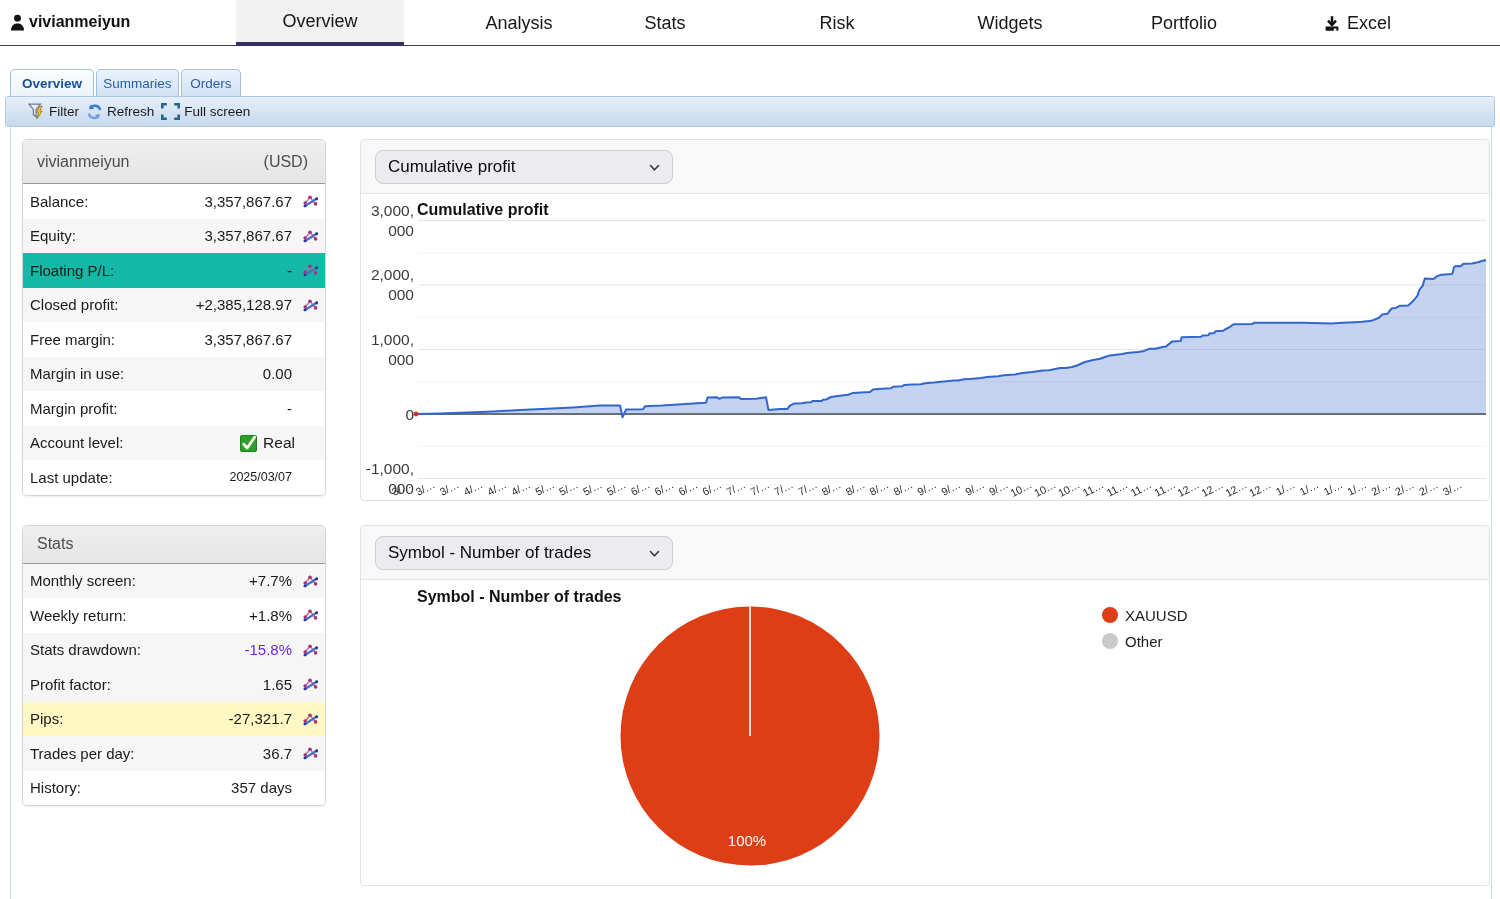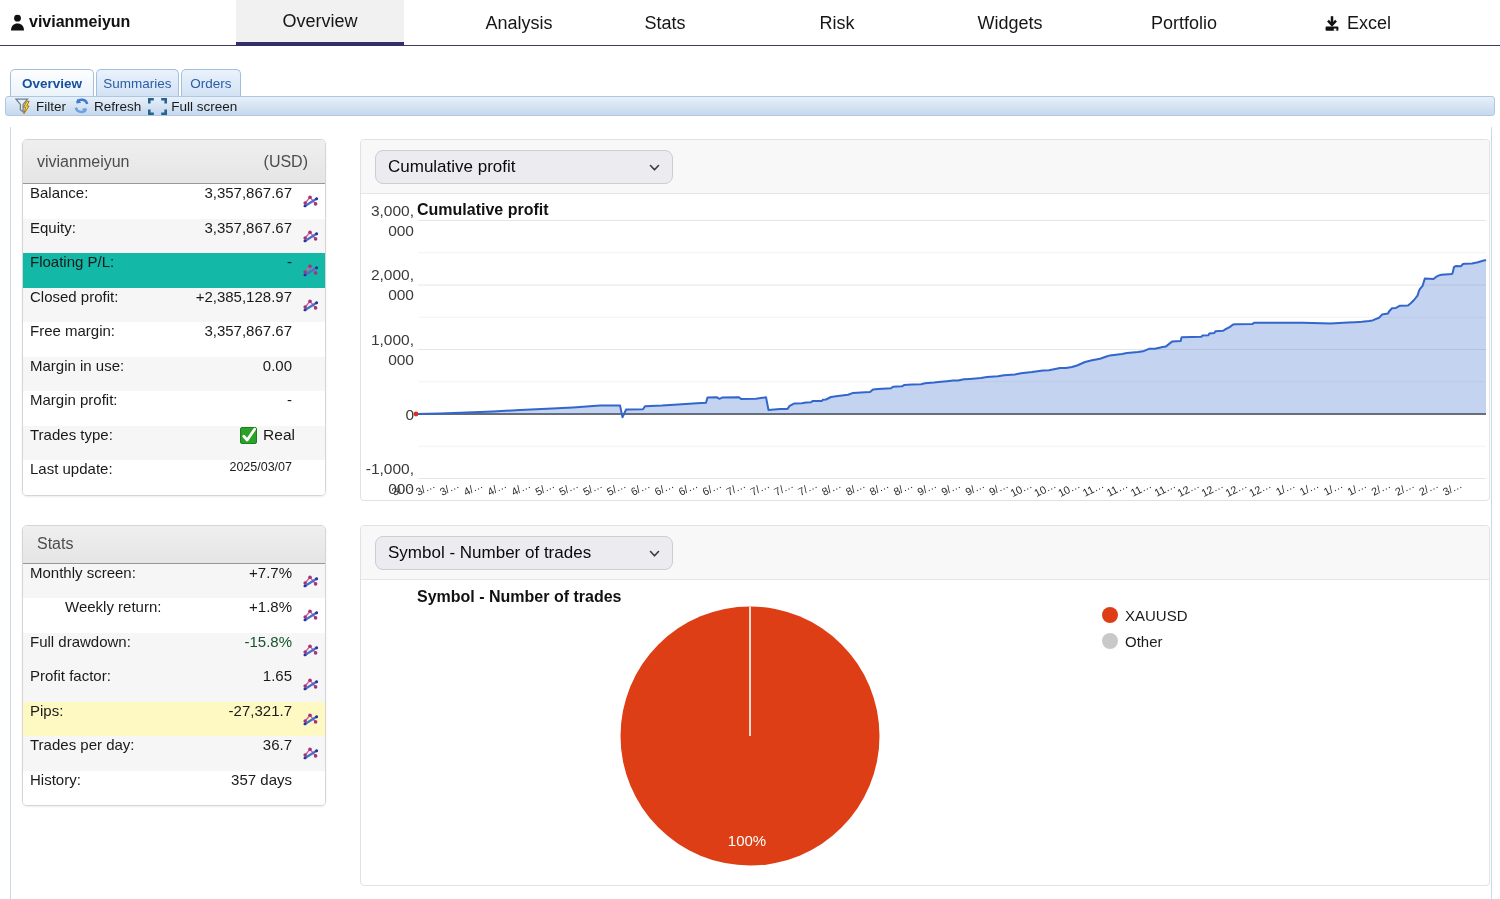--- a/index.html
+++ b/index.html
@@ -10,33 +10,33 @@
 #user { position:absolute; left:10px; top:13px; display:flex; align-items:center; gap:4px; font-size:16px; font-weight:bold; color:#111; }
 .navtab-active { position:absolute; left:236px; top:0; width:168px; height:46px; background:#f1f1f1; border-bottom:4px solid #322f69; display:flex; align-items:center; justify-content:center; font-size:18px; color:#161616; }
 .navitem { position:absolute; top:0; height:46px; transform:translateX(-50%); display:flex; align-items:center; justify-content:center; gap:6px; font-size:18px; color:#161616; }
 
 
 .stab { position:absolute; top:69px; height:27px; border:1px solid #a3bfdd; border-bottom:none; border-radius:5px 5px 0 0; display:flex; align-items:center; justify-content:center; font-size:13.5px; }
 .stab.on { background:linear-gradient(#fefefe,#eaf3fb); color:#17509e; font-weight:bold; }
 .stab.off { background:linear-gradient(#eaf2fc, #d2e2f3); color:#2c5ca6; }
 
 
-#toolbar { position:absolute; left:5px; top:96px; width:1490px; height:20px; background:linear-gradient(#e7f0fa, #cfdff1 70%, #c6d9ed); border:1px solid #b0c7e0; border-radius:3px; display:flex; align-items:center; padding-left:9px; gap:7px; font-size:13.5px; color:#1a1a1a; }
+#toolbar { position:absolute; left:5px; top:96px; width:1490px; height:31px; background:linear-gradient(#e7f0fa, #cfdff1 70%, #c6d9ed); border:1px solid #b0c7e0; border-radius:3px; display:flex; align-items:center; padding-left:22px; gap:7px; font-size:13.5px; color:#1a1a1a; }
 #toolbar .tbi { display:flex; align-items:center; gap:4px; }
 
 
 #frame { position:absolute; left:10px; top:127px; width:1482px; height:772px; border-left:1px solid #c9d8ea; border-right:1px solid #c9d8ea; }
 
 
 .panel { position:absolute; width:304px; background:#fff; border:1px solid #d5d5d5; border-radius:5px; box-shadow:0 1px 2px rgba(0,0,0,0.08); overflow:hidden; }
 .phead { background:linear-gradient(#efefef,#e5e5e5); border-bottom:1.5px solid #979797; display:flex; align-items:center; justify-content:space-between; padding:0 17px 0 14px; font-size:16px; color:#4d4d4d; }
-.prow { display:flex; position:relative; padding-left:7px; }
+.prow { display:flex; align-items:center; position:relative; padding-left:7px; }
 .pl { font-size:15px; color:#1a1a1a; }
 .pv { position:absolute; right:33px; font-size:15px; color:#1a1a1a; }
-.pv.red { color:#14532d; }
+.pv.red { color:#6d28d9; }
 .pv.small { font-size:12.5px; }
 .pico { position:absolute; right:6px; top:50%; transform:translateY(-50%); width:16px; height:13px; }
 .mi svg { display:block; }
 .real { display:flex; align-items:center; gap:5px; font-size:15.5px; margin-right:-3px; }
 .real svg { display:block; }
 
 
 .card { position:absolute; left:360px; width:1130px; background:#fff; border:1px solid #e2e2e2; border-radius:4px; }
 .chead { height:54px; background:#f8f8f8; border-bottom:1px solid #e6e6e6; border-radius:4px 4px 0 0; position:relative; }
 .sel { position:absolute; left:14px; top:10px; width:298px; height:34px; background:#ececf0; border:1px solid #cdcdd2; border-radius:8px; display:flex; align-items:center; padding-left:12px; font-size:17px; color:#0a0a0a; }
@@ -183,21 +183,21 @@
 <span class="pl">Margin in use:</span>
 <span class="pv ">0.00</span>
 <span class="pico"></span>
 </div>
 <div class="prow" style="height:34.5px;background:#ffffff;">
 <span class="pl">Margin profit:</span>
 <span class="pv ">-</span>
 <span class="pico"></span>
 </div>
 <div class="prow" style="height:34.5px;background:#f6f6f6;">
-<span class="pl">Trades type:</span>
+<span class="pl">Account level:</span>
 <span class="pv ">
         <span class="real">
           <svg width="18" height="18" viewBox="0 0 18 18">
 <rect x="0.5" y="1.5" width="16" height="16" rx="1.5" fill="#2ba02b" stroke="#1c801f"></rect>
 <path d="M3.8 10.2 L7.2 14 L14.6 3.2" fill="none" stroke="#fdfdf5" stroke-width="2.8" stroke-linecap="round" stroke-linejoin="round"></path>
 </svg>
           <span>Real</span>
         </span>
       </span>
 <span class="pico"></span>
@@ -218,35 +218,35 @@
 <span class="pico"><span class="mi"><svg width="16" height="13" viewBox="0 0 16 13">
 <polyline points="2.2,8.6 7,2.8 12.6,9.4" fill="none" stroke="#d0649c" stroke-width="1.5"></polyline>
 <circle cx="2.2" cy="8.6" r="1.8" fill="#a63377"></circle>
 <circle cx="7" cy="2.8" r="1.8" fill="#a63377"></circle>
 <circle cx="12.6" cy="9.4" r="1.8" fill="#a63377"></circle>
 <line x1="2" y1="11.4" x2="13.6" y2="4.2" stroke="#4a6fc4" stroke-width="2.3" stroke-linecap="round"></line>
 <circle cx="2" cy="11.4" r="1.5" fill="#27359b"></circle>
 <circle cx="13.6" cy="4.2" r="1.5" fill="#27359b"></circle>
 </svg></span></span>
 </div>
-<div class="prow" style="height:34.5px;background:#ffffff;margin-left:35px;">
+<div class="prow" style="height:34.5px;background:#ffffff;">
 <span class="pl">Weekly return:</span>
 <span class="pv ">+1.8%</span>
 <span class="pico"><span class="mi"><svg width="16" height="13" viewBox="0 0 16 13">
 <polyline points="2.2,8.6 7,2.8 12.6,9.4" fill="none" stroke="#d0649c" stroke-width="1.5"></polyline>
 <circle cx="2.2" cy="8.6" r="1.8" fill="#a63377"></circle>
 <circle cx="7" cy="2.8" r="1.8" fill="#a63377"></circle>
 <circle cx="12.6" cy="9.4" r="1.8" fill="#a63377"></circle>
 <line x1="2" y1="11.4" x2="13.6" y2="4.2" stroke="#4a6fc4" stroke-width="2.3" stroke-linecap="round"></line>
 <circle cx="2" cy="11.4" r="1.5" fill="#27359b"></circle>
 <circle cx="13.6" cy="4.2" r="1.5" fill="#27359b"></circle>
 </svg></span></span>
 </div>
 <div class="prow" style="height:34.5px;background:#f6f6f6;">
-<span class="pl">Full drawdown:</span>
+<span class="pl">Stats drawdown:</span>
 <span class="pv red">-15.8%</span>
 <span class="pico"><span class="mi"><svg width="16" height="13" viewBox="0 0 16 13">
 <polyline points="2.2,8.6 7,2.8 12.6,9.4" fill="none" stroke="#d0649c" stroke-width="1.5"></polyline>
 <circle cx="2.2" cy="8.6" r="1.8" fill="#a63377"></circle>
 <circle cx="7" cy="2.8" r="1.8" fill="#a63377"></circle>
 <circle cx="12.6" cy="9.4" r="1.8" fill="#a63377"></circle>
 <line x1="2" y1="11.4" x2="13.6" y2="4.2" stroke="#4a6fc4" stroke-width="2.3" stroke-linecap="round"></line>
 <circle cx="2" cy="11.4" r="1.5" fill="#27359b"></circle>
 <circle cx="13.6" cy="4.2" r="1.5" fill="#27359b"></circle>
 </svg></span></span>

